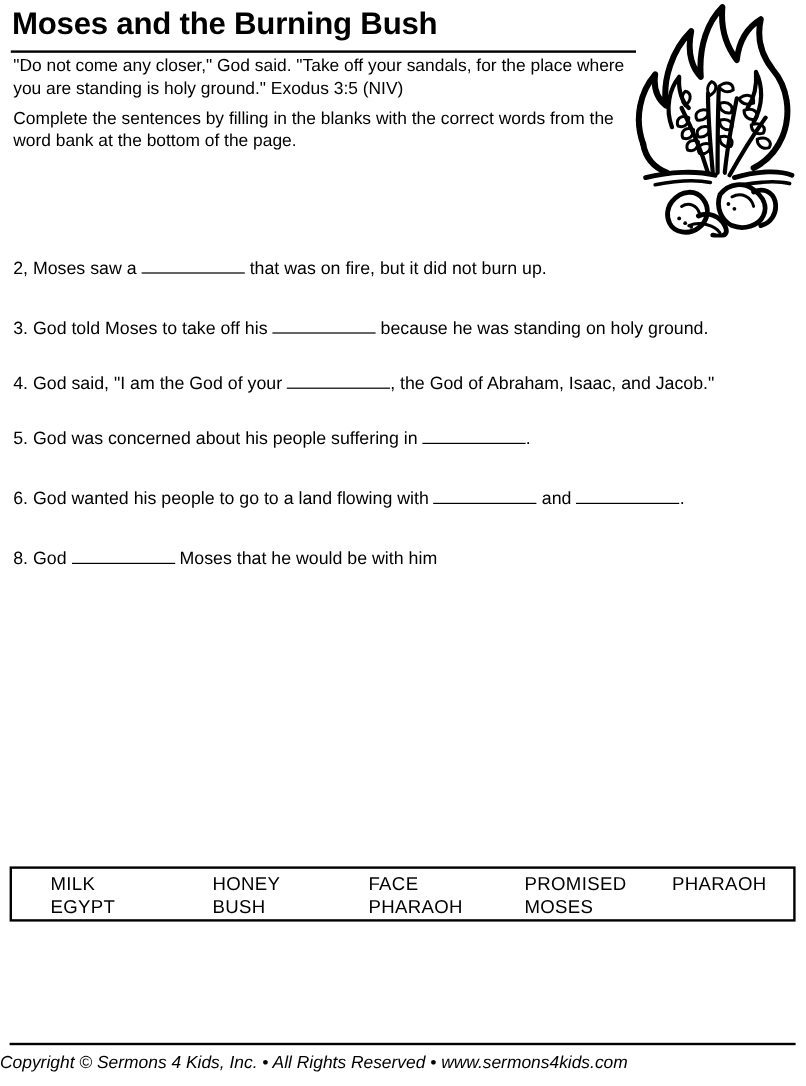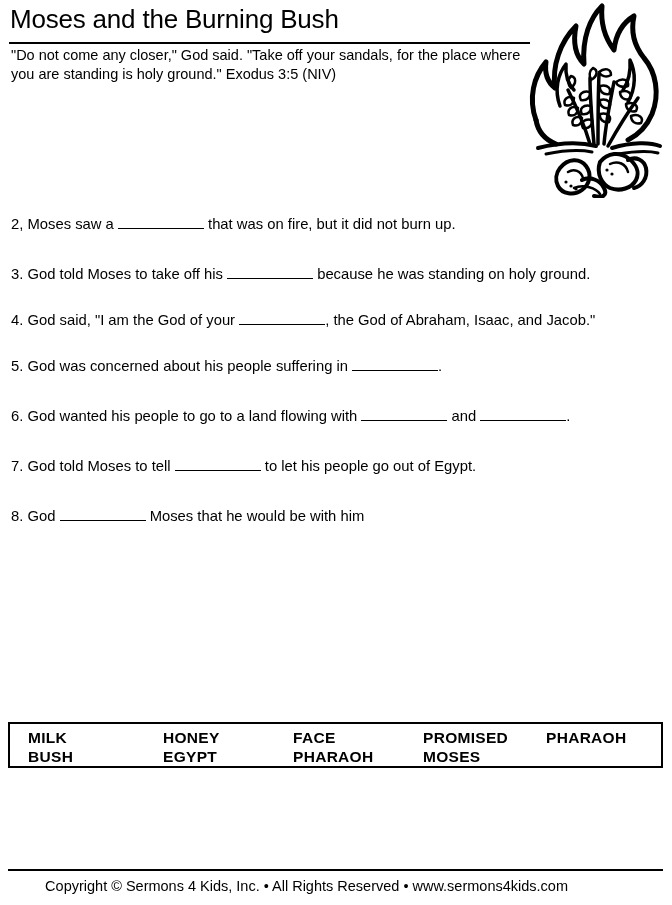--- a/index.html
+++ b/index.html
@@ -21,21 +21,21 @@
     width: 672px;
     height: 905px;
   }
 
   
   .title {
     position: absolute;
     left: 10px;
     top: 2px;
     font-size: 26px;
-    font-weight: normal;
+    font-weight: bold;
     letter-spacing: -0.2px;
     line-height: 34px;
     white-space: nowrap;
   }
   .title-rule {
     position: absolute;
     left: 9px;
     top: 42px;
     width: 521px;
     height: 2px;
@@ -97,22 +97,21 @@
     left: 8px;
     top: 722px;
     width: 655px;
     height: 46px;
     border: 2px solid #000;
     box-sizing: border-box;
   }
   .wb-grid {
     display: grid;
     grid-template-columns: 135px 130px 130px 123px 125px;
-    padding: 4px 0 0 18px;
-    font-weight: bold;
+    padding: 4px 0 0 32px;
   }
   .wb-cell {
     font-size: 15.5px;
     line-height: 19px;
     letter-spacing: 0.3px;
   }
 
   
   .footer-rule {
     position: absolute;
@@ -120,35 +119,37 @@
     top: 869px;
     width: 655px;
     height: 2px;
     background: #000;
   }
   .footer-text {
     position: absolute;
     left: 0;
     top: 877px;
     width: 568px;
-    text-align: right;
+    text-align: left;
     font-size: 14.5px;
     line-height: 19px;
+    font-style: italic;
   }
 </style>
 </head>
 <body>
 
 <div class="page">
 
   <div class="title">Moses and the Burning Bush</div>
   <div class="title-rule"></div>
 
   <div class="verse">"Do not come any closer," God said. "Take off your sandals, for the place where you are standing is holy ground." Exodus 3:5 (NIV)</div>
 
+  <div class="instructions">Complete the sentences by filling in the blanks with the correct words from the word bank at the bottom of the page.</div>
 
   <div class="bush-art">
     <svg width="146" height="196" viewBox="0 0 146 196" xmlns="http://www.w3.org/2000/svg" fill="none" stroke="#000" stroke-width="4" stroke-linecap="round" stroke-linejoin="round">
 
       <path d="M12 118 C4 96 10 74 22 60 C20 74 26 82 31 86 C28 64 36 40 52 24
                C48 44 54 56 60 62 C58 36 66 16 78 4 C76 26 84 40 90 48
                C92 30 100 20 110 14 C106 32 112 46 120 56
                C132 70 136 92 128 112 C122 126 112 134 104 138" stroke-width="5"></path>
       <path d="M12 118 C14 130 22 138 32 142" stroke-width="5"></path>
 
@@ -212,35 +213,34 @@
 
     <div class="q multi"><span>3. God told Moses to take off his </span><span class="blank w1"></span><span> because he was standing on holy ground.</span></div>
 
     <div class="q multi"><span>4. God said, "I am the God of your </span><span class="blank w1"></span><span>, the God of Abraham, Isaac, and Jacob."</span></div>
 
 
     <div class="q"><span>5. God was concerned about his people suffering in </span><span class="blank w1"></span><span>.</span></div>
 
     <div class="q"><span>6. God wanted his people to go to a land flowing with </span><span class="blank w1"></span><span> and </span><span class="blank w2"></span><span>.</span></div>
 
-    <div class="q"><span>7. God told Moses to tell </span><span class="blank w1"></span><span> to let his people go out of Egypt.</span></div>
 
     <div class="q"><span>8. God </span><span class="blank w1"></span><span> Moses that he would be with him</span></div>
 
   </div>
 
   <div class="wordbank">
     <div class="wb-grid">
       <div class="wb-cell">MILK</div>
       <div class="wb-cell">HONEY</div>
       <div class="wb-cell">FACE</div>
       <div class="wb-cell">PROMISED</div>
       <div class="wb-cell">PHARAOH</div>
+      <div class="wb-cell">EGYPT</div>
       <div class="wb-cell">BUSH</div>
-      <div class="wb-cell">EGYPT</div>
       <div class="wb-cell">PHARAOH</div>
       <div class="wb-cell">MOSES</div>
     </div>
   </div>
 
   <div class="footer-rule"></div>
   <div class="footer-text">Copyright © Sermons 4 Kids, Inc. • All Rights Reserved • www.sermons4kids.com</div>
 
 </div>
 

